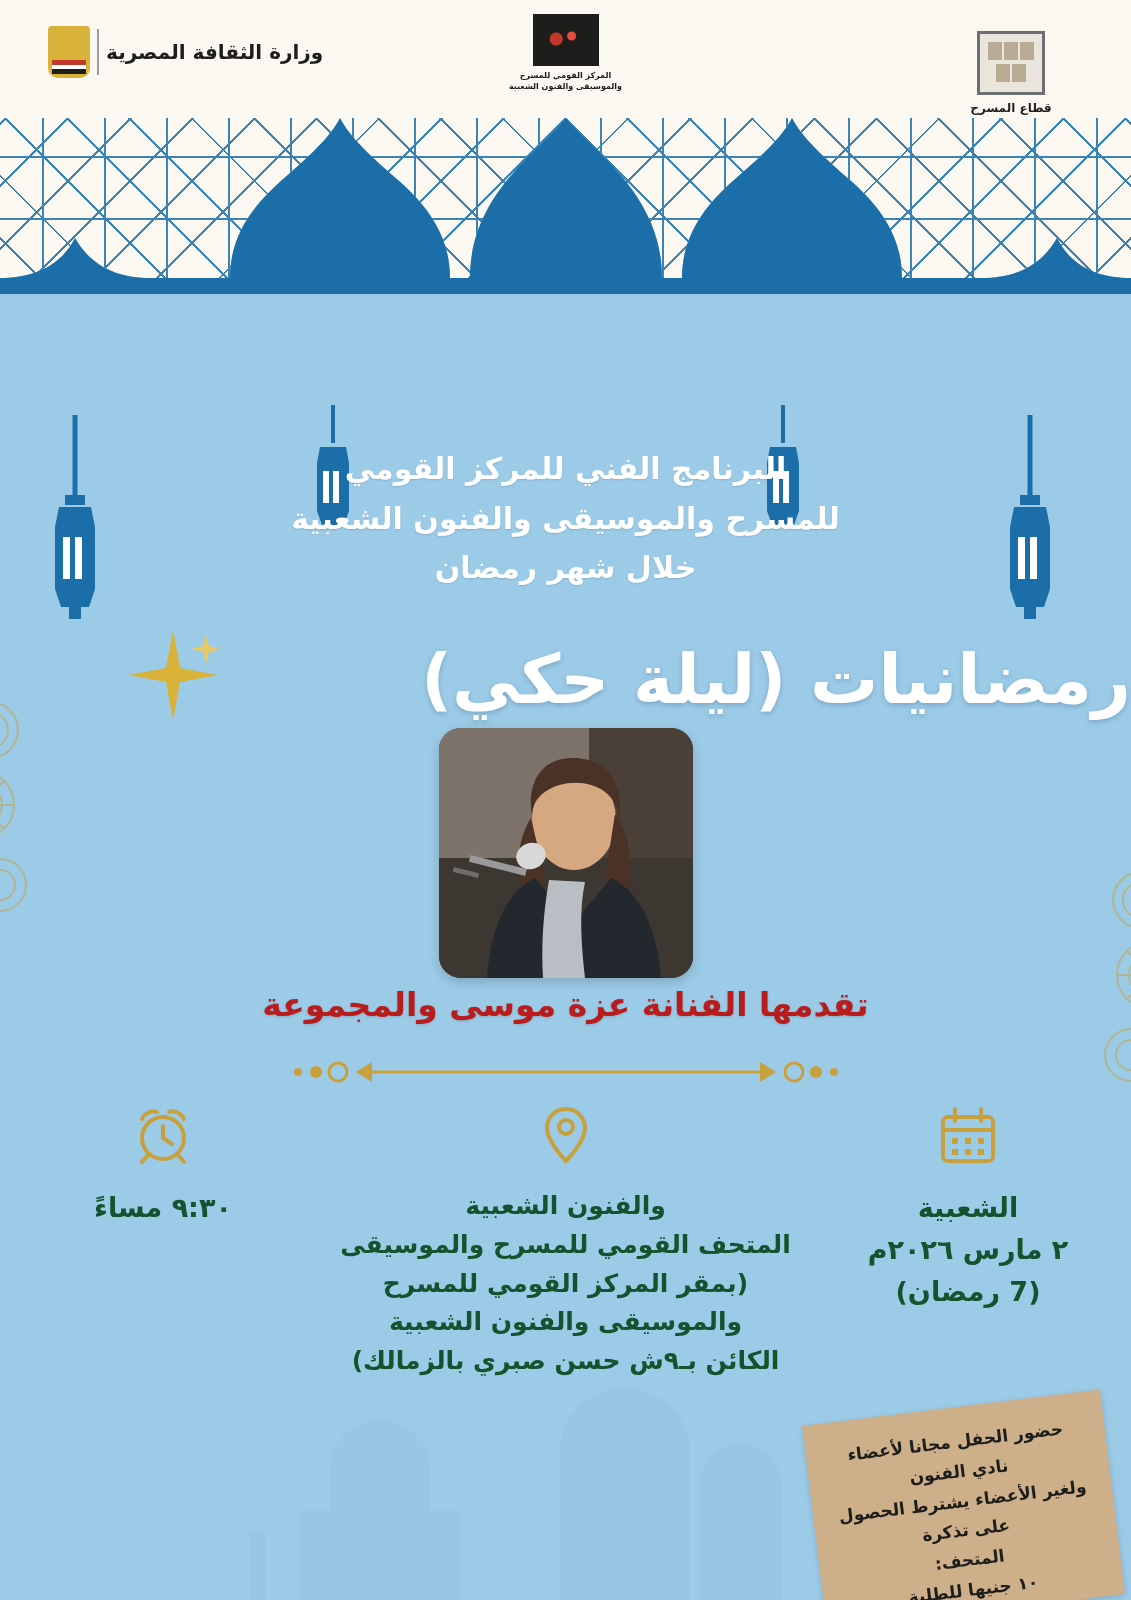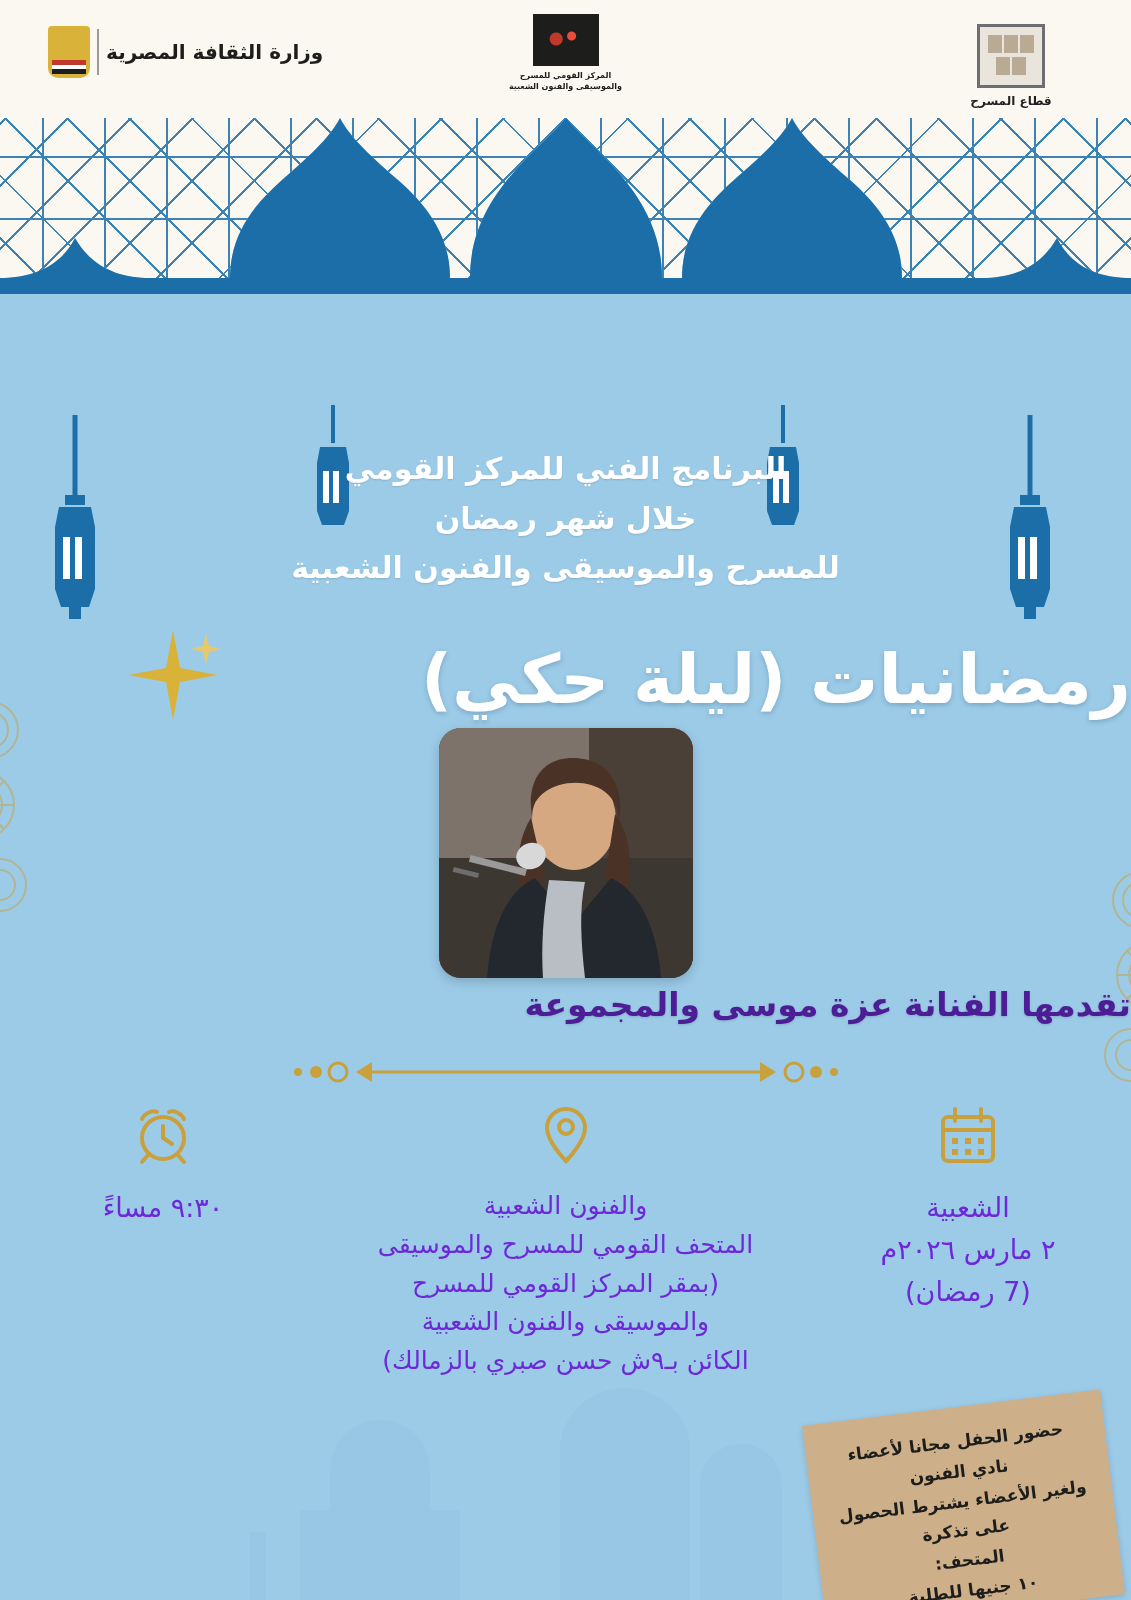--- a/index.html
+++ b/index.html
@@ -20,21 +20,21 @@
   .header-bar {
     position: absolute;
     top: 0; left: 0;
     width: 1131px;
     height: 118px;
     background: #fbf8f1;
     z-index: 40;
   }
   .logo-theatre-sector {
     position: absolute;
-    top: 24px; right: 60px;
+    top: 31px; right: 60px;
     width: 120px;
     text-align: center;
   }
   .logo-box {
     width: 62px; height: 58px;
     margin: 0 auto;
     border: 3px solid #6d6e71;
     background: #e9e4dc;
     position: relative;
   }
@@ -213,22 +213,22 @@
     overflow: hidden;
     z-index: 22;
     box-shadow: 0 4px 12px rgba(0,0,0,.18);
     background: #5b5148;
   }
   .portrait svg { display: block; }
 
   .presenter {
     position: absolute;
     top: 985px; left: 0; right: 0;
-    text-align: right;
-    color: #4c1d95;
+    text-align: center;
+    color: #b91c1c;
     font-size: 33px;
     font-weight: bold;
     z-index: 20;
     text-shadow: 0 1px 3px rgba(0,0,0,.15);
   }
 
   .divider {
     position: absolute;
     top: 1055px; left: 0; right: 0;
     margin: 0 auto;
@@ -248,22 +248,22 @@
   .info-col {
     flex: 1;
     text-align: center;
     padding: 0 10px;
   }
   .info-col .icon {
     height: 60px;
     margin-bottom: 22px;
   }
   .info-text {
-    color: #6d28d9;
-    font-weight: normal;
+    color: #14532d;
+    font-weight: bold;
     line-height: 1.55;
   }
   .info-date { font-size: 27px; }
   .info-place { font-size: 25px; }
   .info-time { font-size: 27px; }
 
   
   .price-note {
     position: absolute;
     right: 6px;
@@ -420,22 +420,22 @@
 
     <div class="logo-ministry">
       <div class="ministry-name">وزارة الثقافة المصرية</div>
       <div class="ministry-divider"></div>
       <div class="eagle"></div>
     </div>
   </div>
 
   <div class="program-title">
     <div>البرنامج الفني للمركز القومي</div>
+    <div>للمسرح والموسيقى والفنون الشعبية</div>
     <div>خلال شهر رمضان</div>
-    <div>للمسرح والموسيقى والفنون الشعبية</div>
   </div>
 
   <div class="main-title">رمضانيات (ليلة حكي)</div>
 
   <svg class="sparkle" viewBox="0 0 110 110">
     <path d="M55,10 L62,48 L100,55 L62,62 L55,100 L48,62 L10,55 L48,48 Z" fill="#d9b23a"></path>
     <path d="M88,14 L91,26 L103,29 L91,32 L88,44 L85,32 L73,29 L85,26 Z" fill="#e8c96a"></path>
   </svg>
 
   <div class="portrait">

